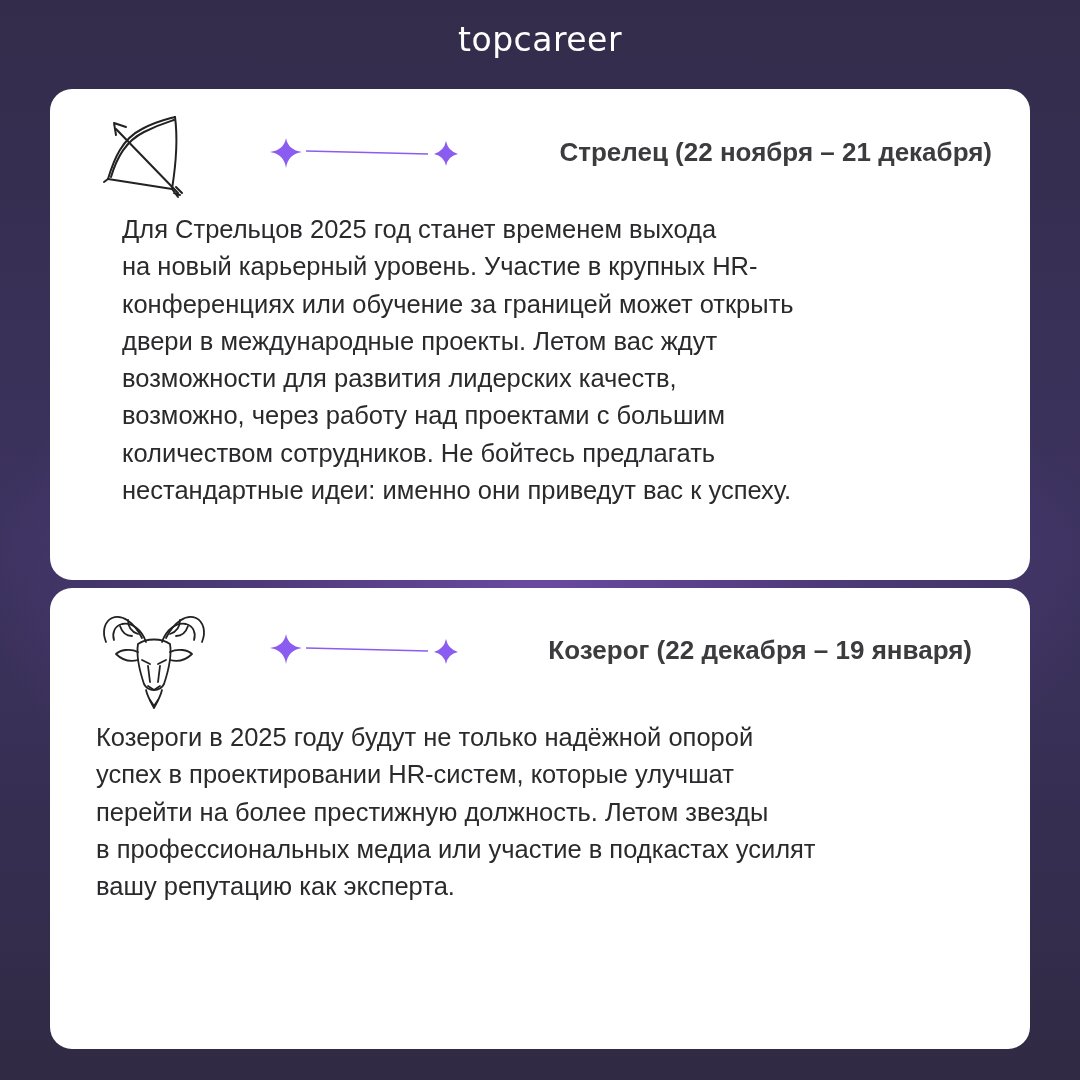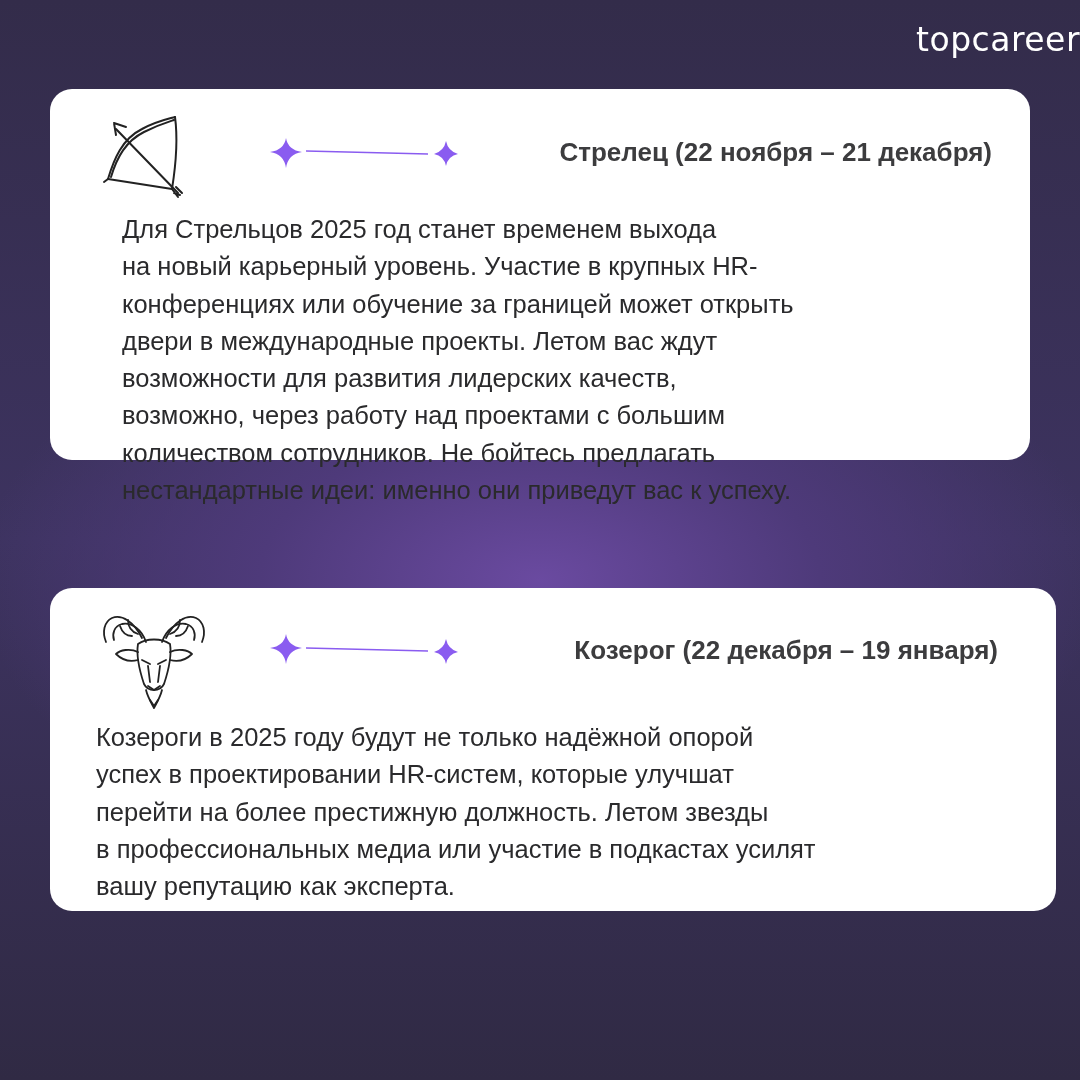--- a/index.html
+++ b/index.html
@@ -14,36 +14,36 @@
       background:
         radial-gradient(ellipse 700px 380px at 540px 580px, #6a4aa0 0%, #4e3a7a 40%, rgba(56,46,84,0) 80%),
         linear-gradient(180deg, #332c4a 0%, #3d3360 50%, #302a44 100%);
       font-family: "Liberation Sans", "DejaVu Sans", sans-serif;
     }
     .logo {
       position: absolute;
       top: 20px;
       left: 0;
       width: 1080px;
-      text-align: right;
+      text-align: center;
       color: #ffffff;
       font-family: "DejaVu Sans", sans-serif;
       font-size: 33px;
       letter-spacing: 0.5px;
       font-weight: normal;
     }
     .card {
       position: absolute;
       left: 50px;
       width: 980px;
       background: #ffffff;
       border-radius: 22px;
     }
-    .card-1 { top: 89px; height: 371px; }
-    .card-2 { top: 588px; height: 323px; padding-left: 26px; }
+    .card-1 { top: 89px; height: 491px; }
+    .card-2 { top: 588px; height: 461px; }
 
     .sign-icon {
       position: absolute;
       left: 50px;
       width: 110px;
       height: 110px;
     }
     .card-1 .sign-icon { top: 20px; left: 52px; width: 100px; height: 90px; }
     .card-2 .sign-icon { top: 14px; left: 48px; width: 115px; height: 110px; }
 

